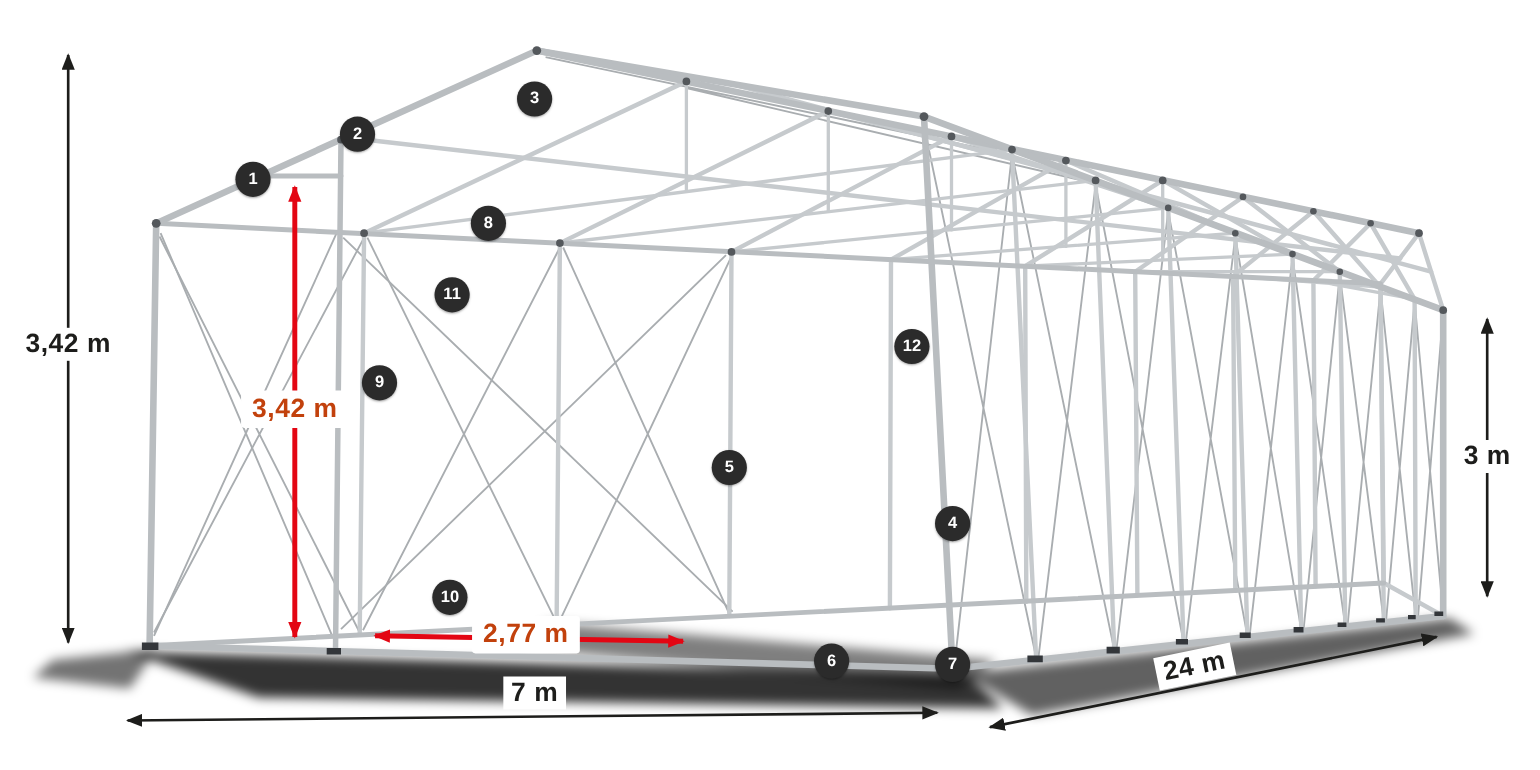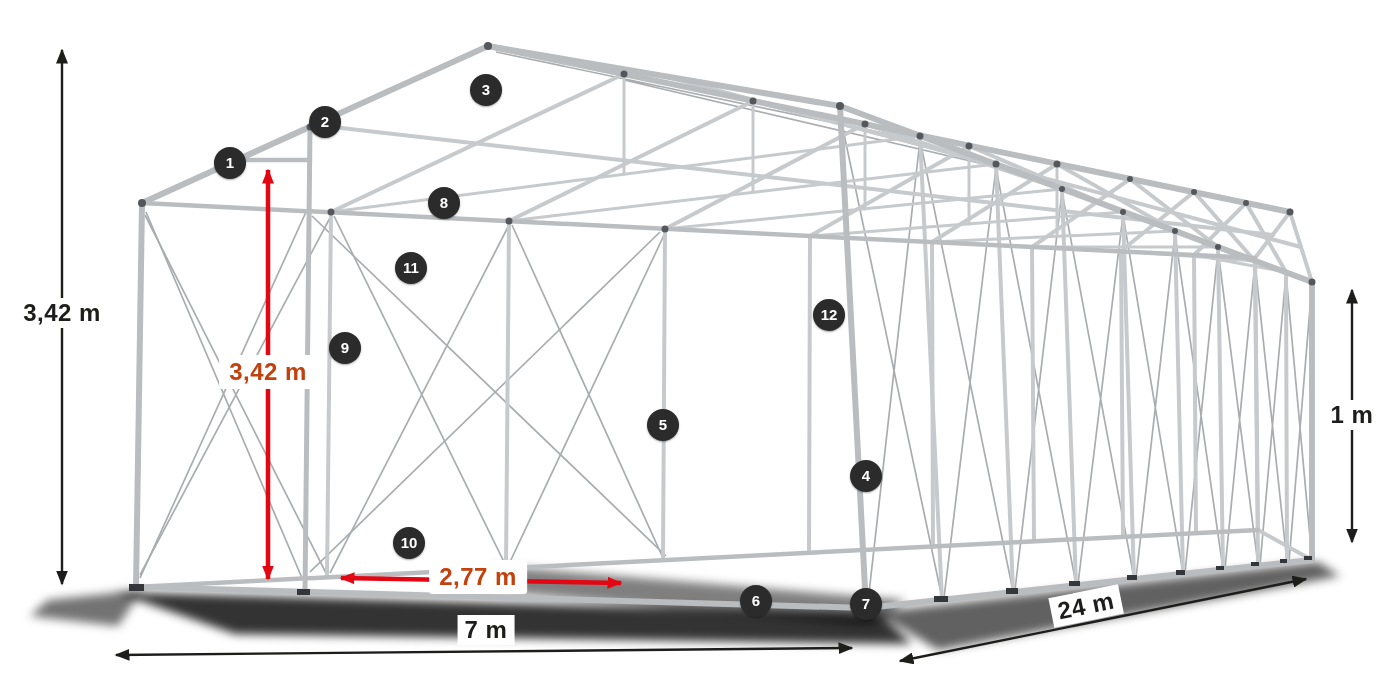--- a/index.html
+++ b/index.html
@@ -136,21 +136,21 @@
       <path d="M900 661 L1306 579" marker-start="url(#ab)" marker-end="url(#ab)"></path>
     </g>
     <g stroke="#e30613" stroke-width="4.5" fill="none">
       <path d="M268 170 L268 579" marker-start="url(#ar)" marker-end="url(#ar)"></path>
       <path d="M341 578 L621 583" marker-start="url(#ar)" marker-end="url(#ar)"></path>
     </g>
   </svg>
 
   <div class="dim d-total">3,42 m</div>
   <div class="dim red d-clearh">3,42 m</div>
-  <div class="dim d-side">1 m</div>
+  <div class="dim d-side">3 m</div>
   <div class="dim d-width">7 m</div>
   <div class="dim d-length">24 m</div>
   <div class="dim red d-clearw">2,77 m</div>
 
   <div class="badge bp1">1</div>
   <div class="badge bp2">2</div>
   <div class="badge bp3">3</div>
   <div class="badge bp4">4</div>
   <div class="badge bp5">5</div>
   <div class="badge bp6">6</div>

